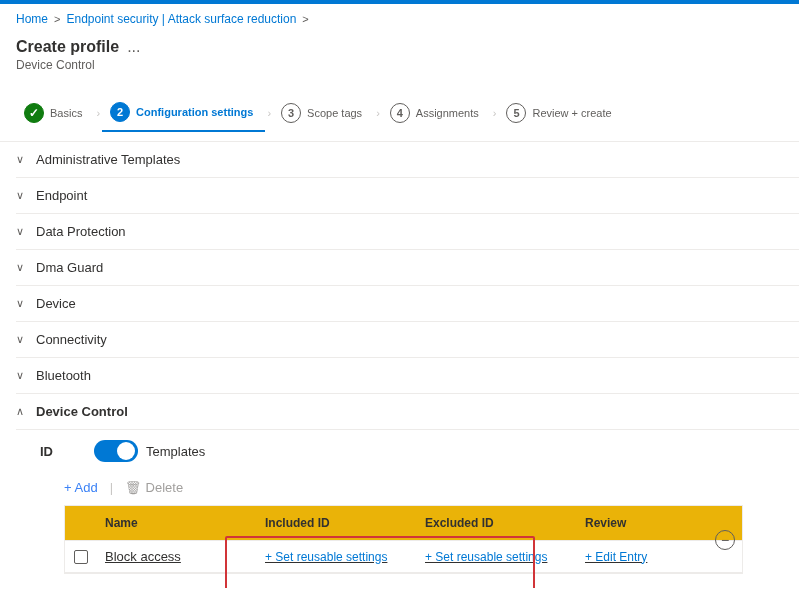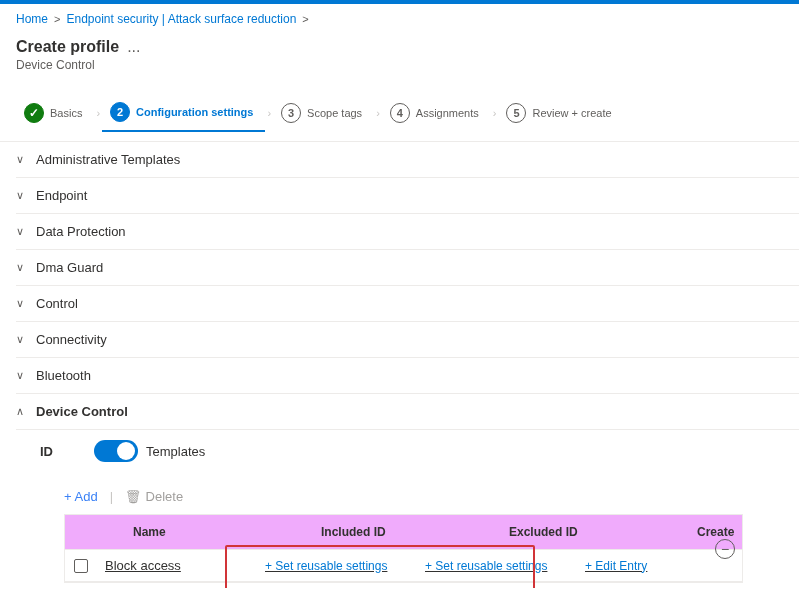--- a/index.html
+++ b/index.html
@@ -30,36 +30,36 @@
     .content-area { padding: 0 0 0 16px; overflow-y: auto; height: calc(606px - 160px); }
     
     .section-row { display: flex; align-items: center; padding: 10px 0; border-bottom: 1px solid #edebe9; cursor: pointer; }
     .chevron { font-size: 11px; color: #605e5c; margin-right: 8px; width: 12px; display: inline-block; }
     .section-label { font-size: 13px; color: #323130; }
     .section-row.expanded .section-label { font-weight: 600; }
     
     .device-control-section { padding: 0; }
     .dc-content { padding: 10px 16px 10px 24px; }
     
-    .dc-row { display: flex; align-items: center; gap: 24px; margin-bottom: 21px; }
+    .dc-row { display: flex; align-items: center; gap: 24px; margin-bottom: 12px; }
     .dc-label { font-size: 13px; font-weight: 600; color: #323130; min-width: 30px; }
     
     
     .toggle-container { display: flex; align-items: center; gap: 8px; }
     .toggle { width: 44px; height: 22px; background: #0078d4; border-radius: 11px; position: relative; cursor: pointer; }
     .toggle-knob { width: 18px; height: 18px; background: #fff; border-radius: 50%; position: absolute; top: 2px; right: 3px; }
     .toggle-text { font-size: 13px; color: #323130; }
     
     .action-bar { display: flex; align-items: center; gap: 12px; padding: 6px 0 6px 24px; }
     .action-btn { display: flex; align-items: center; gap: 4px; font-size: 13px; color: #3b82f6; cursor: pointer; background: none; border: none; }
     .action-btn-disabled { color: #a19f9d; cursor: default; }
     .action-sep { color: #c8c6c4; }
     
     .table-container { margin: 4px 0 4px 24px; border: 1px solid #edebe9; position: relative; }
-    .table-header { display: grid; grid-template-columns: 32px 160px 160px 160px 1fr; background: #f0abfc; border-bottom: 1px solid #edebe9; padding: 6px 0; gap: 28px; }
+    .table-header { display: grid; grid-template-columns: 32px 160px 160px 160px 1fr; background: #eab308; border-bottom: 1px solid #edebe9; padding: 6px 0; }
     .table-header-cell { font-size: 12px; font-weight: 600; color: #323130; padding: 4px 8px; }
     .table-row-data { display: grid; grid-template-columns: 32px 160px 160px 160px 1fr; background: #fff; border-bottom: 1px solid #edebe9; align-items: center; }
     .table-row-data:last-child { border-bottom: none; }
     .table-cell { font-size: 13px; padding: 8px 8px; color: #323130; text-decoration: underline; }
     .table-checkbox { display: flex; align-items: center; justify-content: center; }
     .checkbox-sq { width: 14px; height: 14px; border: 1.5px solid #605e5c; border-radius: 2px; cursor: pointer; background: #fff; }
     
     .link-btn { color: #0078d4; font-size: 12px; cursor: pointer; background: none; border: none; display: flex; align-items: center; gap: 2px; }
     
     .red-outline-box { border: 2px solid #d13438; position: absolute; top: 30px; left: 160px; width: 310px; height: 62px; border-radius: 2px; pointer-events: none; }
@@ -142,21 +142,21 @@
     <span class="section-label">Data Protection</span>
   </div>
 
   <div class="section-row">
     <span class="chevron">∨</span>
     <span class="section-label">Dma Guard</span>
   </div>
 
   <div class="section-row">
     <span class="chevron">∨</span>
-    <span class="section-label">Control</span>
+    <span class="section-label">Device</span>
   </div>
 
   <div class="section-row">
     <span class="chevron">∨</span>
     <span class="section-label">Connectivity</span>
   </div>
 
   <div class="section-row">
     <span class="chevron">∨</span>
     <span class="section-label">Bluetooth</span>
@@ -188,21 +188,21 @@
         </button>
       </div>
 
       <div style="position: relative; margin-right: 40px;">
         <div class="table-container">
           <div class="table-header">
             <div class="table-header-cell"></div>
             <div class="table-header-cell">Name</div>
             <div class="table-header-cell">Included ID</div>
             <div class="table-header-cell">Excluded ID</div>
-            <div class="table-header-cell">Create</div>
+            <div class="table-header-cell">Review</div>
           </div>
           <div class="table-row-data">
             <div class="table-cell table-checkbox">
               <div class="checkbox-sq"></div>
             </div>
             <div class="table-cell">Block access</div>
             <div class="table-cell">
               <button class="link-btn">+ Set reusable settings</button>
             </div>
             <div class="table-cell">

